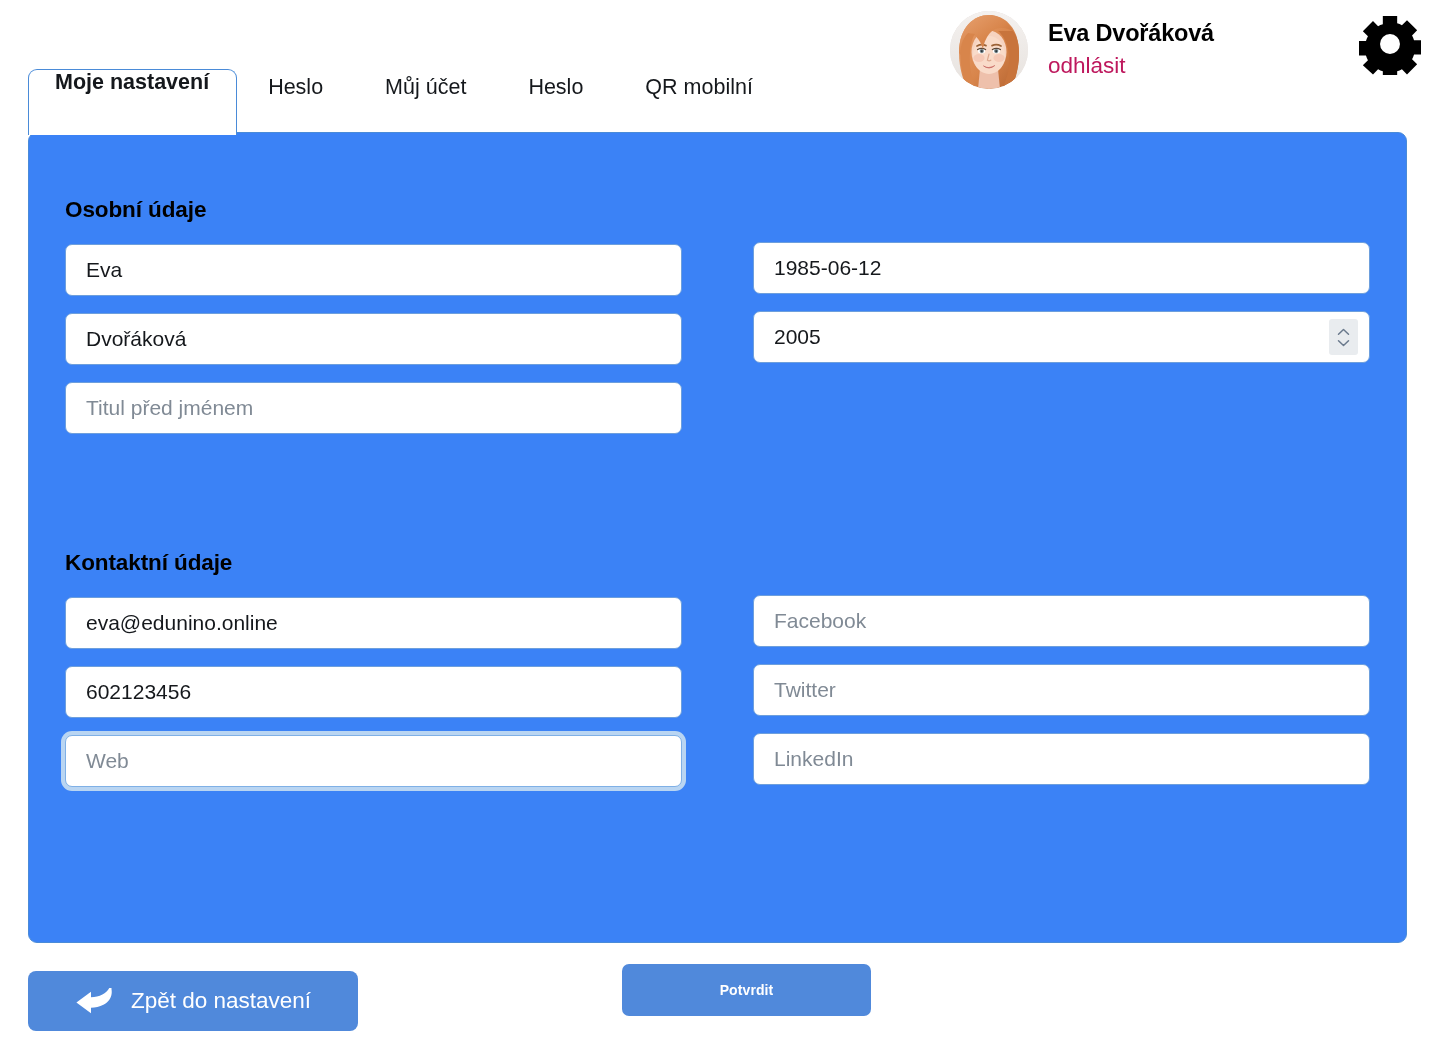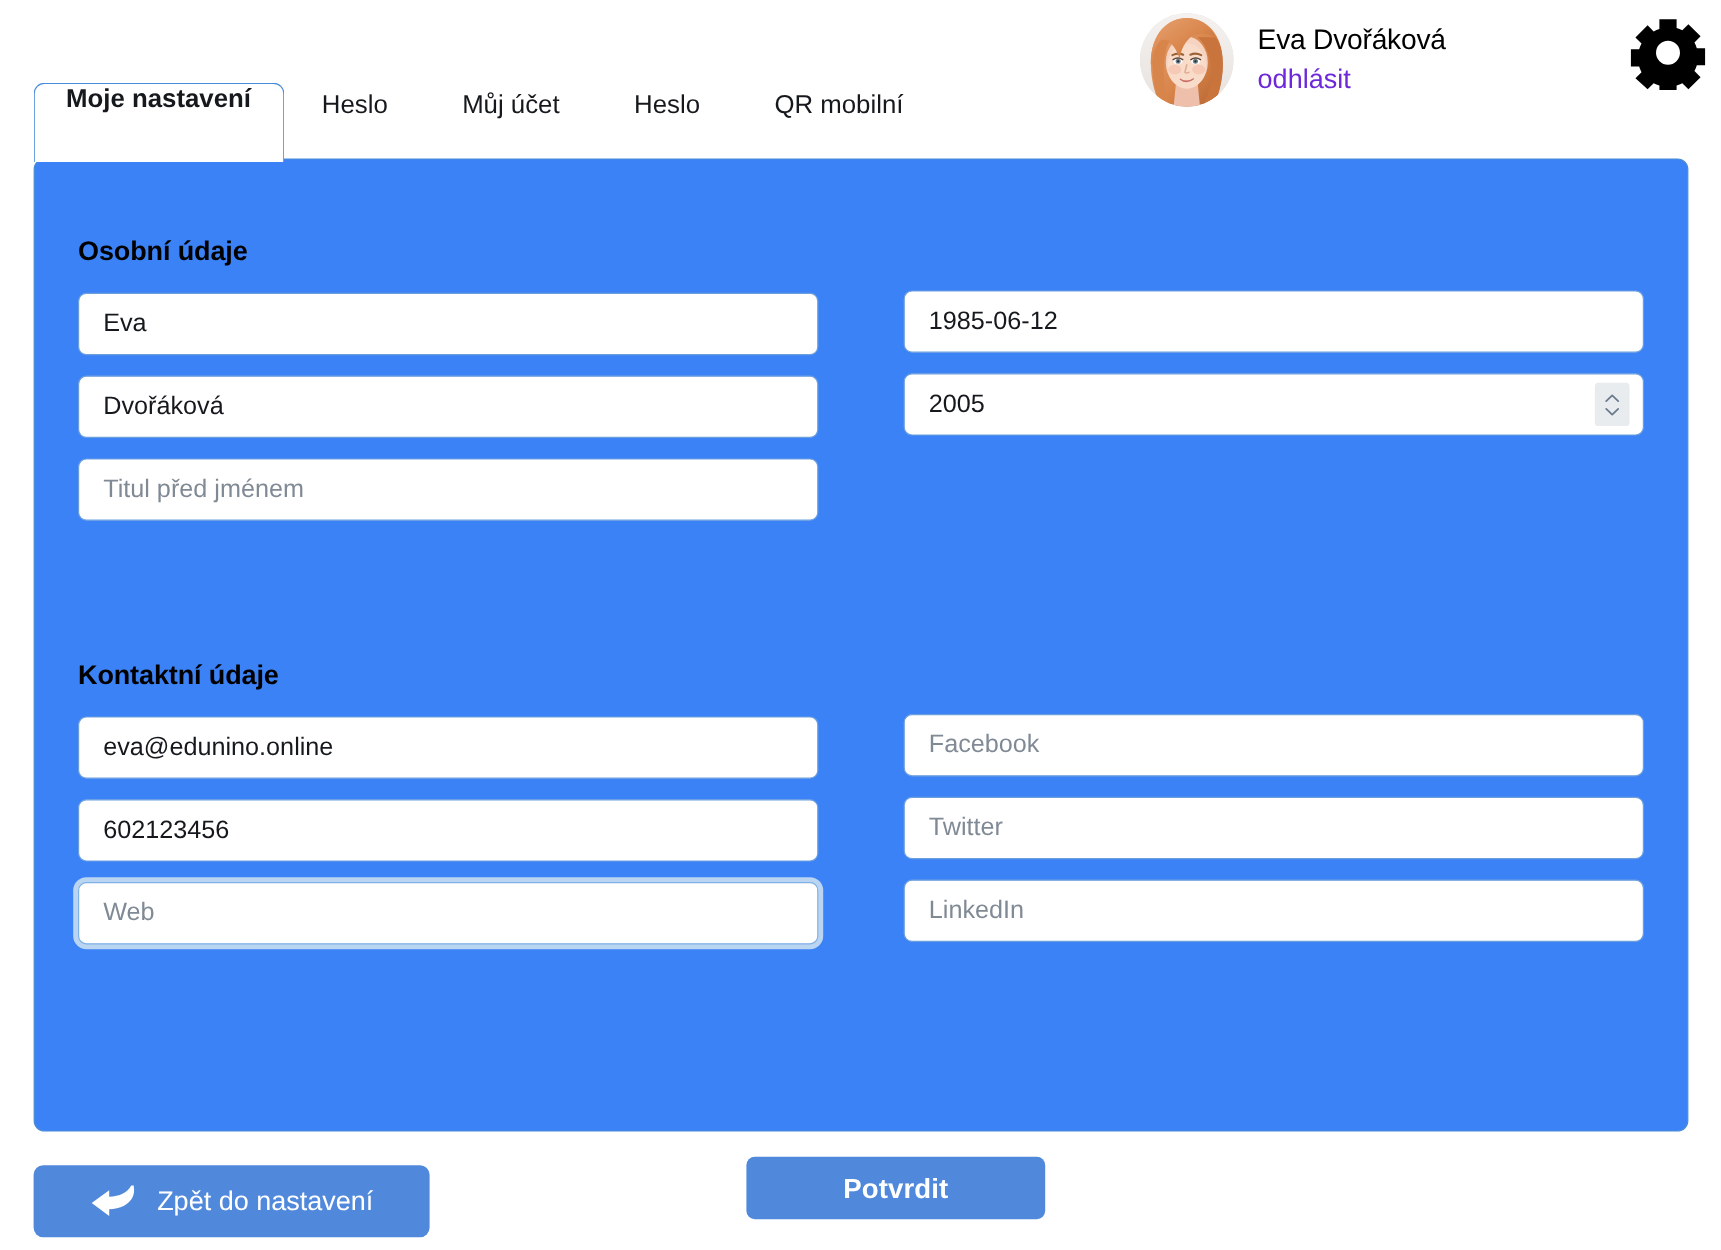--- a/index.html
+++ b/index.html
@@ -44,28 +44,28 @@
 
   .userinfo {
     margin-left: 20px;
     display: flex;
     flex-direction: column;
     justify-content: center;
     line-height: 1.18;
   }
   .username {
     font-size: 23.5px;
-    font-weight: normal;
+    font-weight: bold;
     color: #000000;
     letter-spacing: -0.2px;
     white-space: nowrap;
   }
   .logout {
     font-size: 22.5px;
-    color: #6d28d9;
+    color: #be185d;
     margin-top: 5px;
     cursor: pointer;
     white-space: nowrap;
   }
 
   .gear {
     position: absolute;
     right: 13px;
     top: 13px;
     width: 62px;
@@ -185,21 +185,21 @@
     position: absolute;
     left: 593px;
     top: 831px;
     width: 249px;
     height: 52px;
     background: #5089db;
     color: #ffffff;
     border: none;
     border-radius: 7px;
     font-family: "Liberation Sans", sans-serif;
-    font-size: 23px;
+    font-size: 14px;
     font-weight: bold;
     cursor: pointer;
     letter-spacing: 0.1px;
   }
 
   .btn-back {
     position: absolute;
     left: 28px;
     top: 971px;
     width: 330px;

